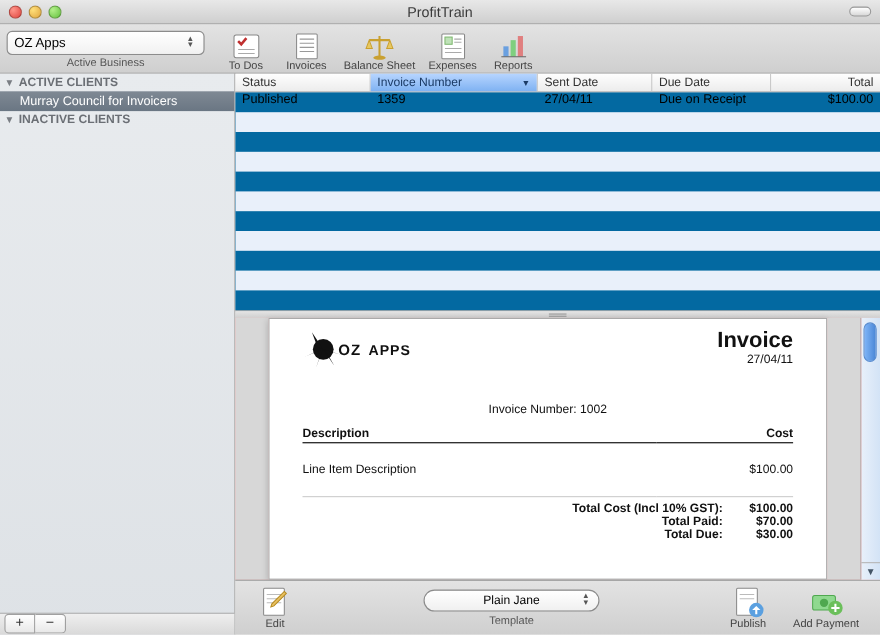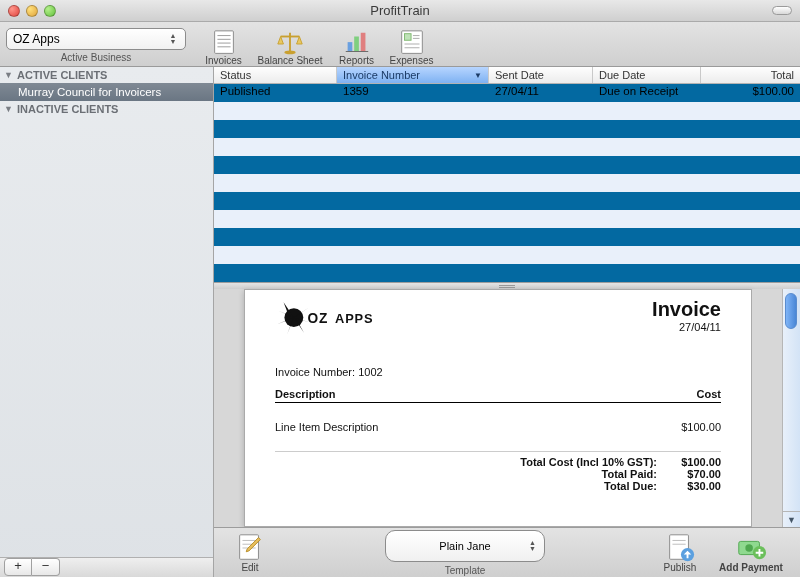--- a/index.html
+++ b/index.html
@@ -130,46 +130,46 @@
                   background:linear-gradient(to right,#7fb4f7,#4a87d6); border:1px solid #598ccf;}
   .scroll-down-btn { position:absolute; bottom:0; left:0; width:100%; height:16px; border-top:1px solid #b6b6b6;
                      display:flex; align-items:center; justify-content:center; font-size:9px; color:#456;}
 
   .inv-header { display:flex; justify-content:space-between; align-items:flex-start;}
   .logo { width:120px; height:40px; display:flex; align-items:center; }
   .logo svg { width:100%; height:100%; }
   .inv-title-block { text-align:right; }
   .inv-title { font-size:20px; font-weight:bold;}
   .inv-date { font-size:11px;}
-  .inv-number { margin-top:28px; font-size:11px;}
+  .inv-number { margin-top:28px; font-size:11px;text-align:center;}
   .inv-tbl { margin-top:8px; width:100%; border-collapse:collapse; font-size:11px;}
   .inv-tbl th { text-align:left; font-weight:bold; padding:2px 0; border-bottom:1px solid #000;}
   .inv-tbl th:last-child{ text-align:right;}
   .inv-tbl td { padding:18px 0; border-bottom:0.5px solid #ccc;}
   .inv-tbl td:last-child{ text-align:right;}
   .inv-totals { margin-top:4px; font-size:11px;}
   .inv-totals .row{display:flex; justify-content:flex-end; gap:8px;}
   .inv-totals .lbl{font-weight:bold;}
   .inv-totals .val{width:56px; text-align:right; font-weight:bold;}
 
   
   .actionbar {
     height: 50px;
     background: linear-gradient(#e3e3e3,#cfcfcf);
     border-top:1px solid #9c9c9c;
     display:flex; align-items:center; justify-content:space-between;
     padding: 0 10px;
   }
   .action-group { display:flex; gap:6px; align-items:flex-end;}
   .action-btn { display:flex; flex-direction:column; align-items:center; width:52px; font-size:10px; color:#444;}
-  .action-btn.wide{width:78px;font-weight:bold;}
+  .action-btn.wide{width:78px;}
   .action-btn .icon{width:32px;height:30px; display:flex;align-items:center;justify-content:center;}
   .template-select-wrap{ display:flex; flex-direction:column; align-items:center;}
   .template-select{
-    width:160px; height:32px;
+    width:160px; height:20px;
     background:linear-gradient(#fff,#f0f0f0);
     border:1px solid #8c8c8c; border-radius:10px;
     display:flex; align-items:center; justify-content:center;
     position:relative; font-size:11px;
   }
   .template-select .caret{ position:absolute; right:8px; font-size:7px; line-height:6px; display:flex; flex-direction:column; color:#555;}
   .template-label{ font-size:10px; color:#555; margin-top:3px;}
 </style>
 </head>
 <body>
@@ -186,20 +186,31 @@
 
 <div class="toolbar">
   <div class="biz-select-wrap">
     <div class="biz-select">
       <span>OZ Apps</span>
       <span class="biz-select-caret">▲<br>▼</span>
     </div>
     <div class="biz-label">Active Business</div>
   </div>
   <div class="toolbar-buttons">
+    <div class="toolbar-btn">
+      <span class="icon">
+        <svg viewBox="0 0 32 28">
+            <rect x="4" y="3" width="24" height="22" rx="2" fill="#fff" stroke="#888"></rect>
+            <path d="M8 9l3 3 5-6" stroke="#c03030" stroke-width="2.5" fill="none"></path>
+            <line x1="8" y1="17" x2="24" y2="17" stroke="#aaa"></line>
+            <line x1="8" y1="21" x2="24" y2="21" stroke="#aaa"></line>
+          </svg>
+      </span>
+      <span>To Dos</span>
+    </div>
     <div class="toolbar-btn">
       <span class="icon">
         <svg viewBox="0 0 32 28">
             <rect x="6" y="2" width="20" height="24" rx="1" fill="#fff" stroke="#888"></rect>
             <line x1="9" y1="7" x2="23" y2="7" stroke="#999"></line>
             <line x1="9" y1="11" x2="23" y2="11" stroke="#999"></line>
             <line x1="9" y1="15" x2="23" y2="15" stroke="#999"></line>
             <line x1="9" y1="19" x2="23" y2="19" stroke="#999"></line>
           </svg>
       </span>
@@ -208,44 +219,44 @@
     <div class="toolbar-btn wide">
       <span class="icon">
         <svg viewBox="0 0 32 28">
             <line x1="16" y1="4" x2="16" y2="24" stroke="#c9a030" stroke-width="2"></line>
             <line x1="6" y1="8" x2="26" y2="8" stroke="#c9a030" stroke-width="2"></line>
             <path d="M6 8l-3 8h6z M26 8l-3 8h6z" fill="#e8c860" stroke="#c9a030"></path>
             <ellipse cx="16" cy="25" rx="6" ry="2" fill="#c9a030"></ellipse>
           </svg>
       </span>
       <span>Balance Sheet</span>
-    </div>
-    <div class="toolbar-btn">
-      <span class="icon">
-        <svg viewBox="0 0 32 28">
-            <rect x="6" y="14" width="5" height="10" fill="#6aa0e0"></rect>
-            <rect x="13" y="8" width="5" height="16" fill="#7fcf7f"></rect>
-            <rect x="20" y="4" width="5" height="20" fill="#e07f7f"></rect>
-            <line x1="4" y1="24" x2="28" y2="24" stroke="#666"></line>
-          </svg>
-      </span>
-      <span>Reports</span>
     </div>
     <div class="toolbar-btn">
       <span class="icon">
         <svg viewBox="0 0 32 28">
             <rect x="5" y="2" width="22" height="24" rx="1" fill="#fff" stroke="#888"></rect>
             <rect x="8" y="5" width="7" height="7" fill="#bfe2b8" stroke="#7fb870"></rect>
             <line x1="17" y1="7" x2="24" y2="7" stroke="#aaa"></line>
             <line x1="17" y1="10" x2="24" y2="10" stroke="#aaa"></line>
             <line x1="8" y1="16" x2="24" y2="16" stroke="#aaa"></line>
             <line x1="8" y1="20" x2="24" y2="20" stroke="#aaa"></line>
           </svg>
       </span>
       <span>Expenses</span>
+    </div>
+    <div class="toolbar-btn">
+      <span class="icon">
+        <svg viewBox="0 0 32 28">
+            <rect x="6" y="14" width="5" height="10" fill="#6aa0e0"></rect>
+            <rect x="13" y="8" width="5" height="16" fill="#7fcf7f"></rect>
+            <rect x="20" y="4" width="5" height="20" fill="#e07f7f"></rect>
+            <line x1="4" y1="24" x2="28" y2="24" stroke="#666"></line>
+          </svg>
+      </span>
+      <span>Reports</span>
     </div>
   </div>
 </div>
 
 <div class="main">
 
   <div class="sidebar">
     <div class="sidebar-groups">
       <div class="group-header">
         <span class="disclosure">▼</span>

